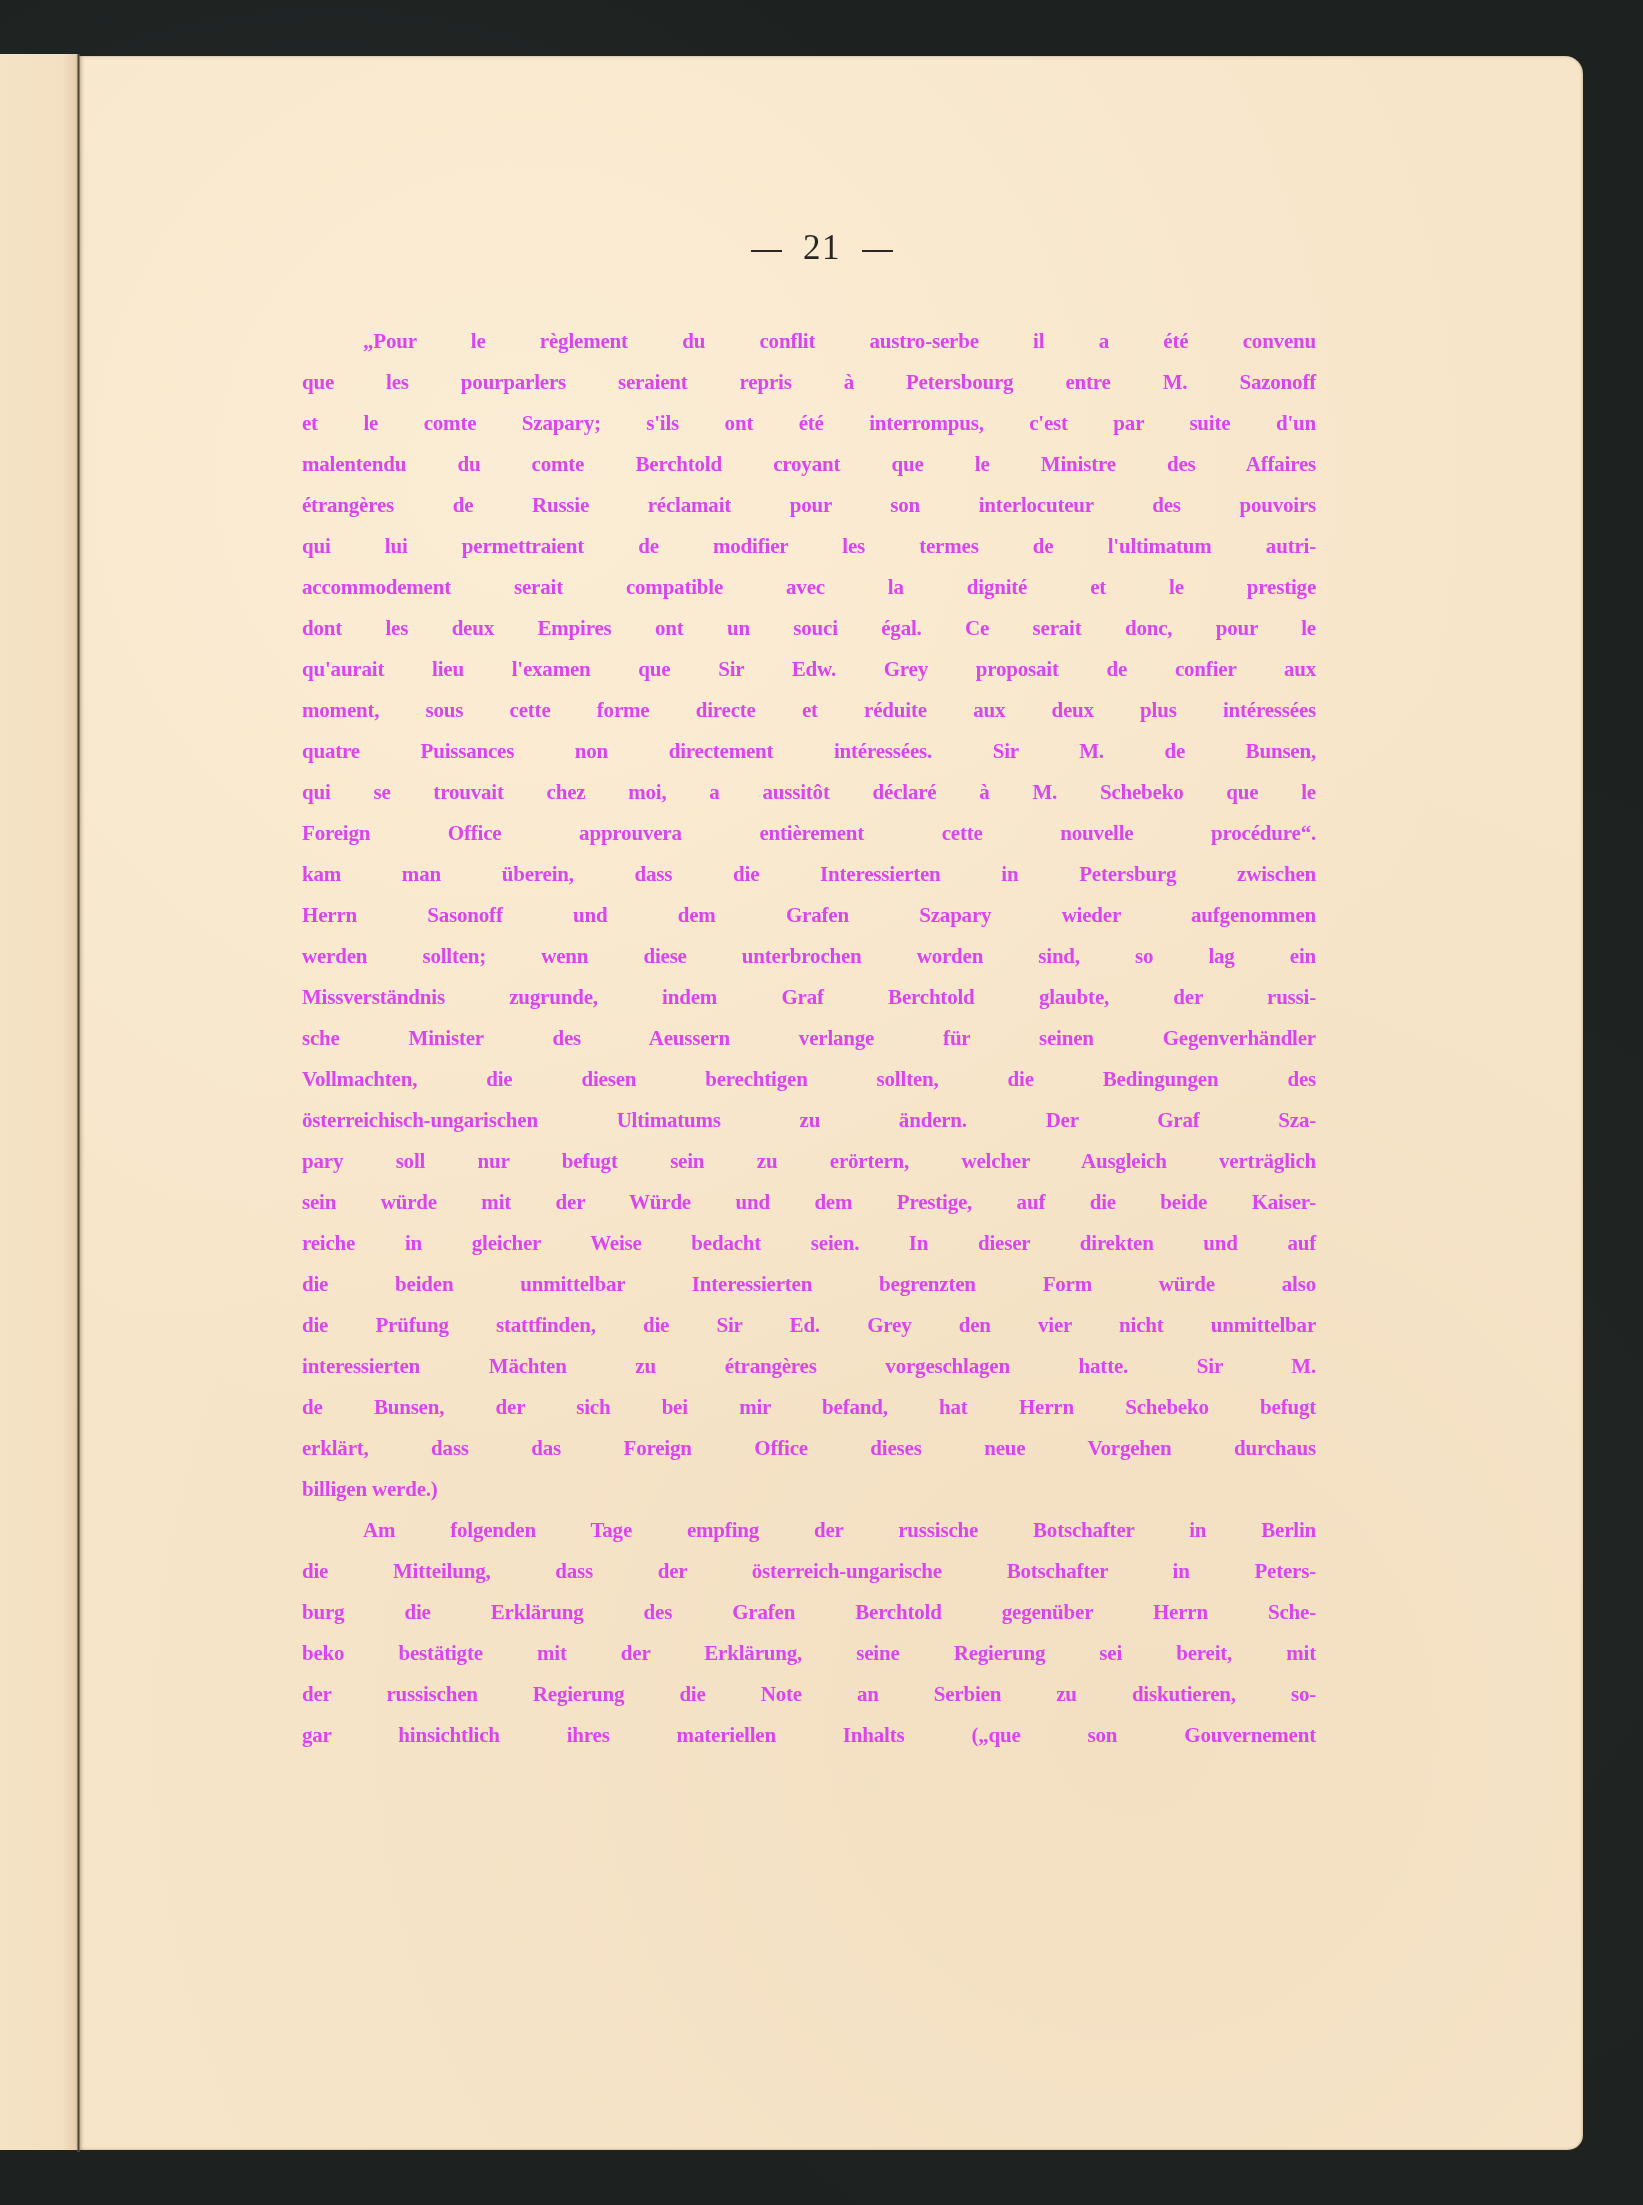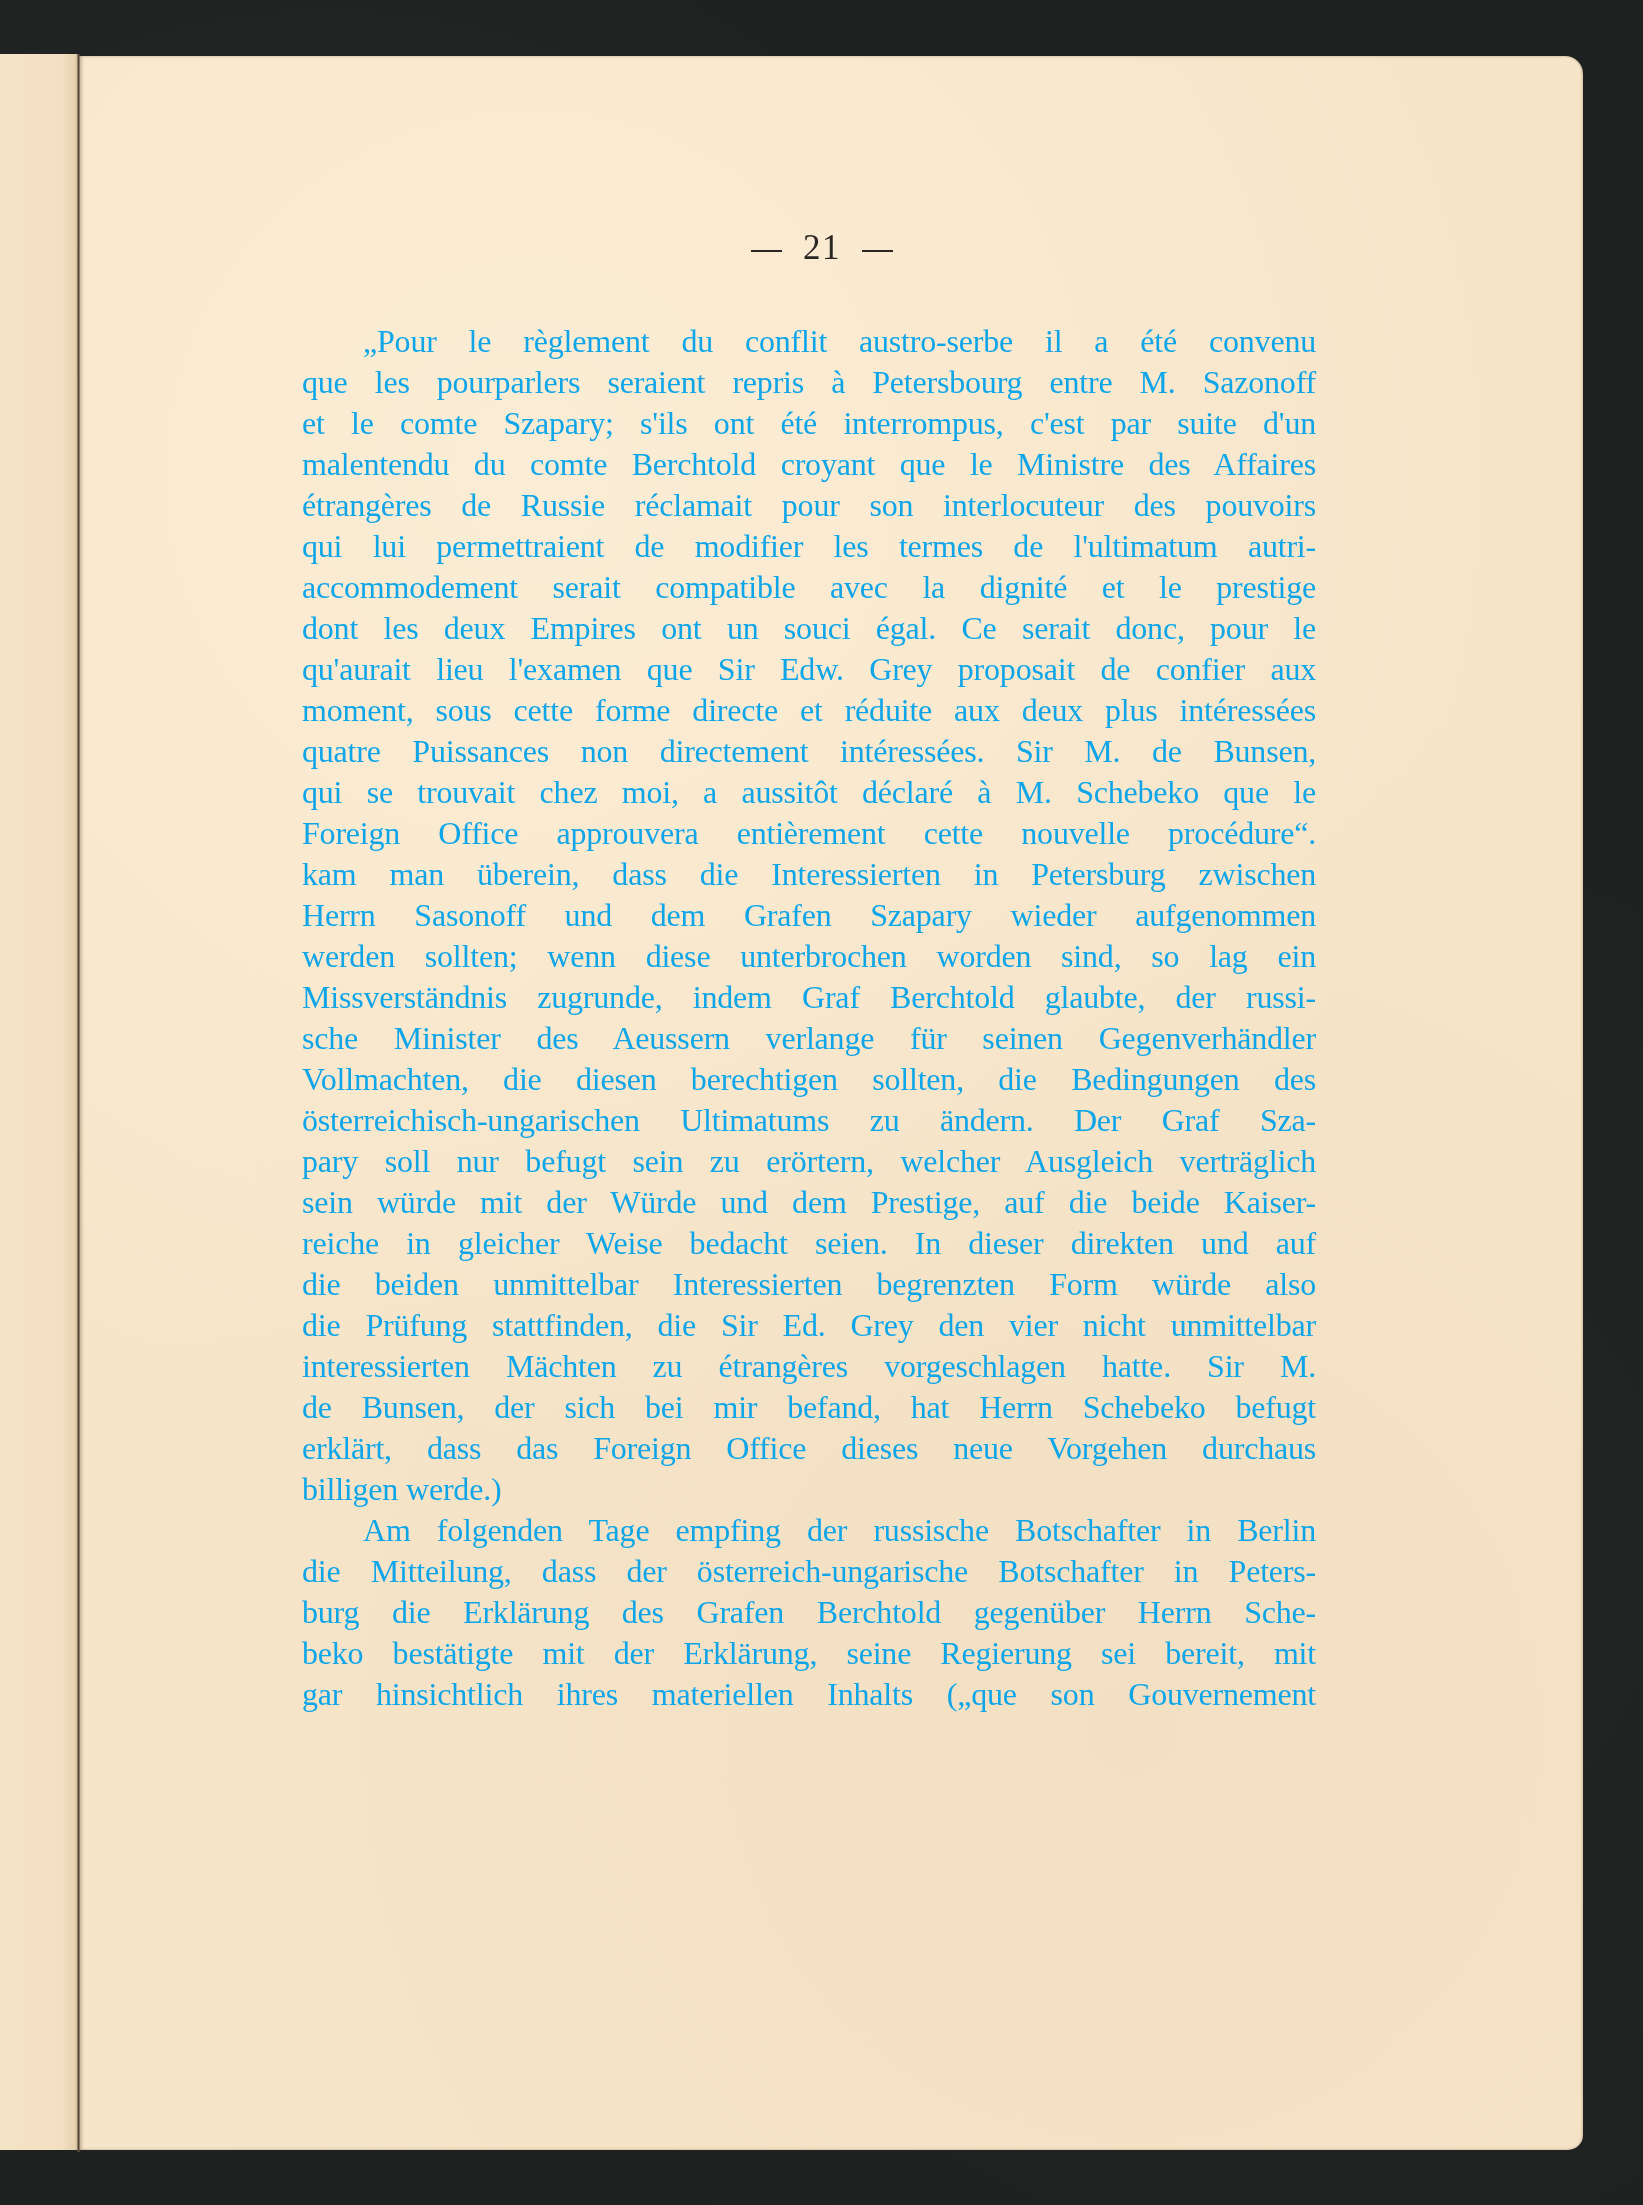--- a/index.html
+++ b/index.html
@@ -69,24 +69,25 @@
       height: 1.6px;
       background: #2a2622;
       vertical-align: middle;
       margin: 0 21.4px;
     }
     .text-block {
       position: absolute;
       left: 302px;
       top: 321px;
       width: 1014px;
-      color: #0ea5e9;
-      font-size: 32px;
+      color: #d946ef;
+      font-size: 21px;
       line-height: 41px;
       letter-spacing: -0.2px;
+      font-weight: bold;
     }
     .line {
       display: block;
       text-align: justify;
       text-align-last: justify;
       white-space: nowrap;
       height: 41px;
     }
     .line.indent {
       padding-left: 61px;
@@ -139,16 +140,17 @@
     <span class="line">de Bunsen, der sich bei mir befand, hat Herrn Schebeko befugt</span>
     <span class="line">erklärt, dass das Foreign Office dieses neue Vorgehen durchaus</span>
     <span class="line last">billigen werde.)</span>
   </div>
 
   <div>
     <span class="line indent">Am folgenden Tage empfing der russische Botschafter in Berlin</span>
     <span class="line">die Mitteilung, dass der österreich-ungarische Botschafter in Peters-</span>
     <span class="line">burg die Erklärung des Grafen Berchtold gegenüber Herrn Sche-</span>
     <span class="line">beko bestätigte mit der Erklärung, seine Regierung sei bereit, mit</span>
+    <span class="line">der russischen Regierung die Note an Serbien zu diskutieren, so-</span>
     <span class="line">gar hinsichtlich ihres materiellen Inhalts („que son Gouvernement</span>
   </div>
 </div>
 
 
 </body></html>

